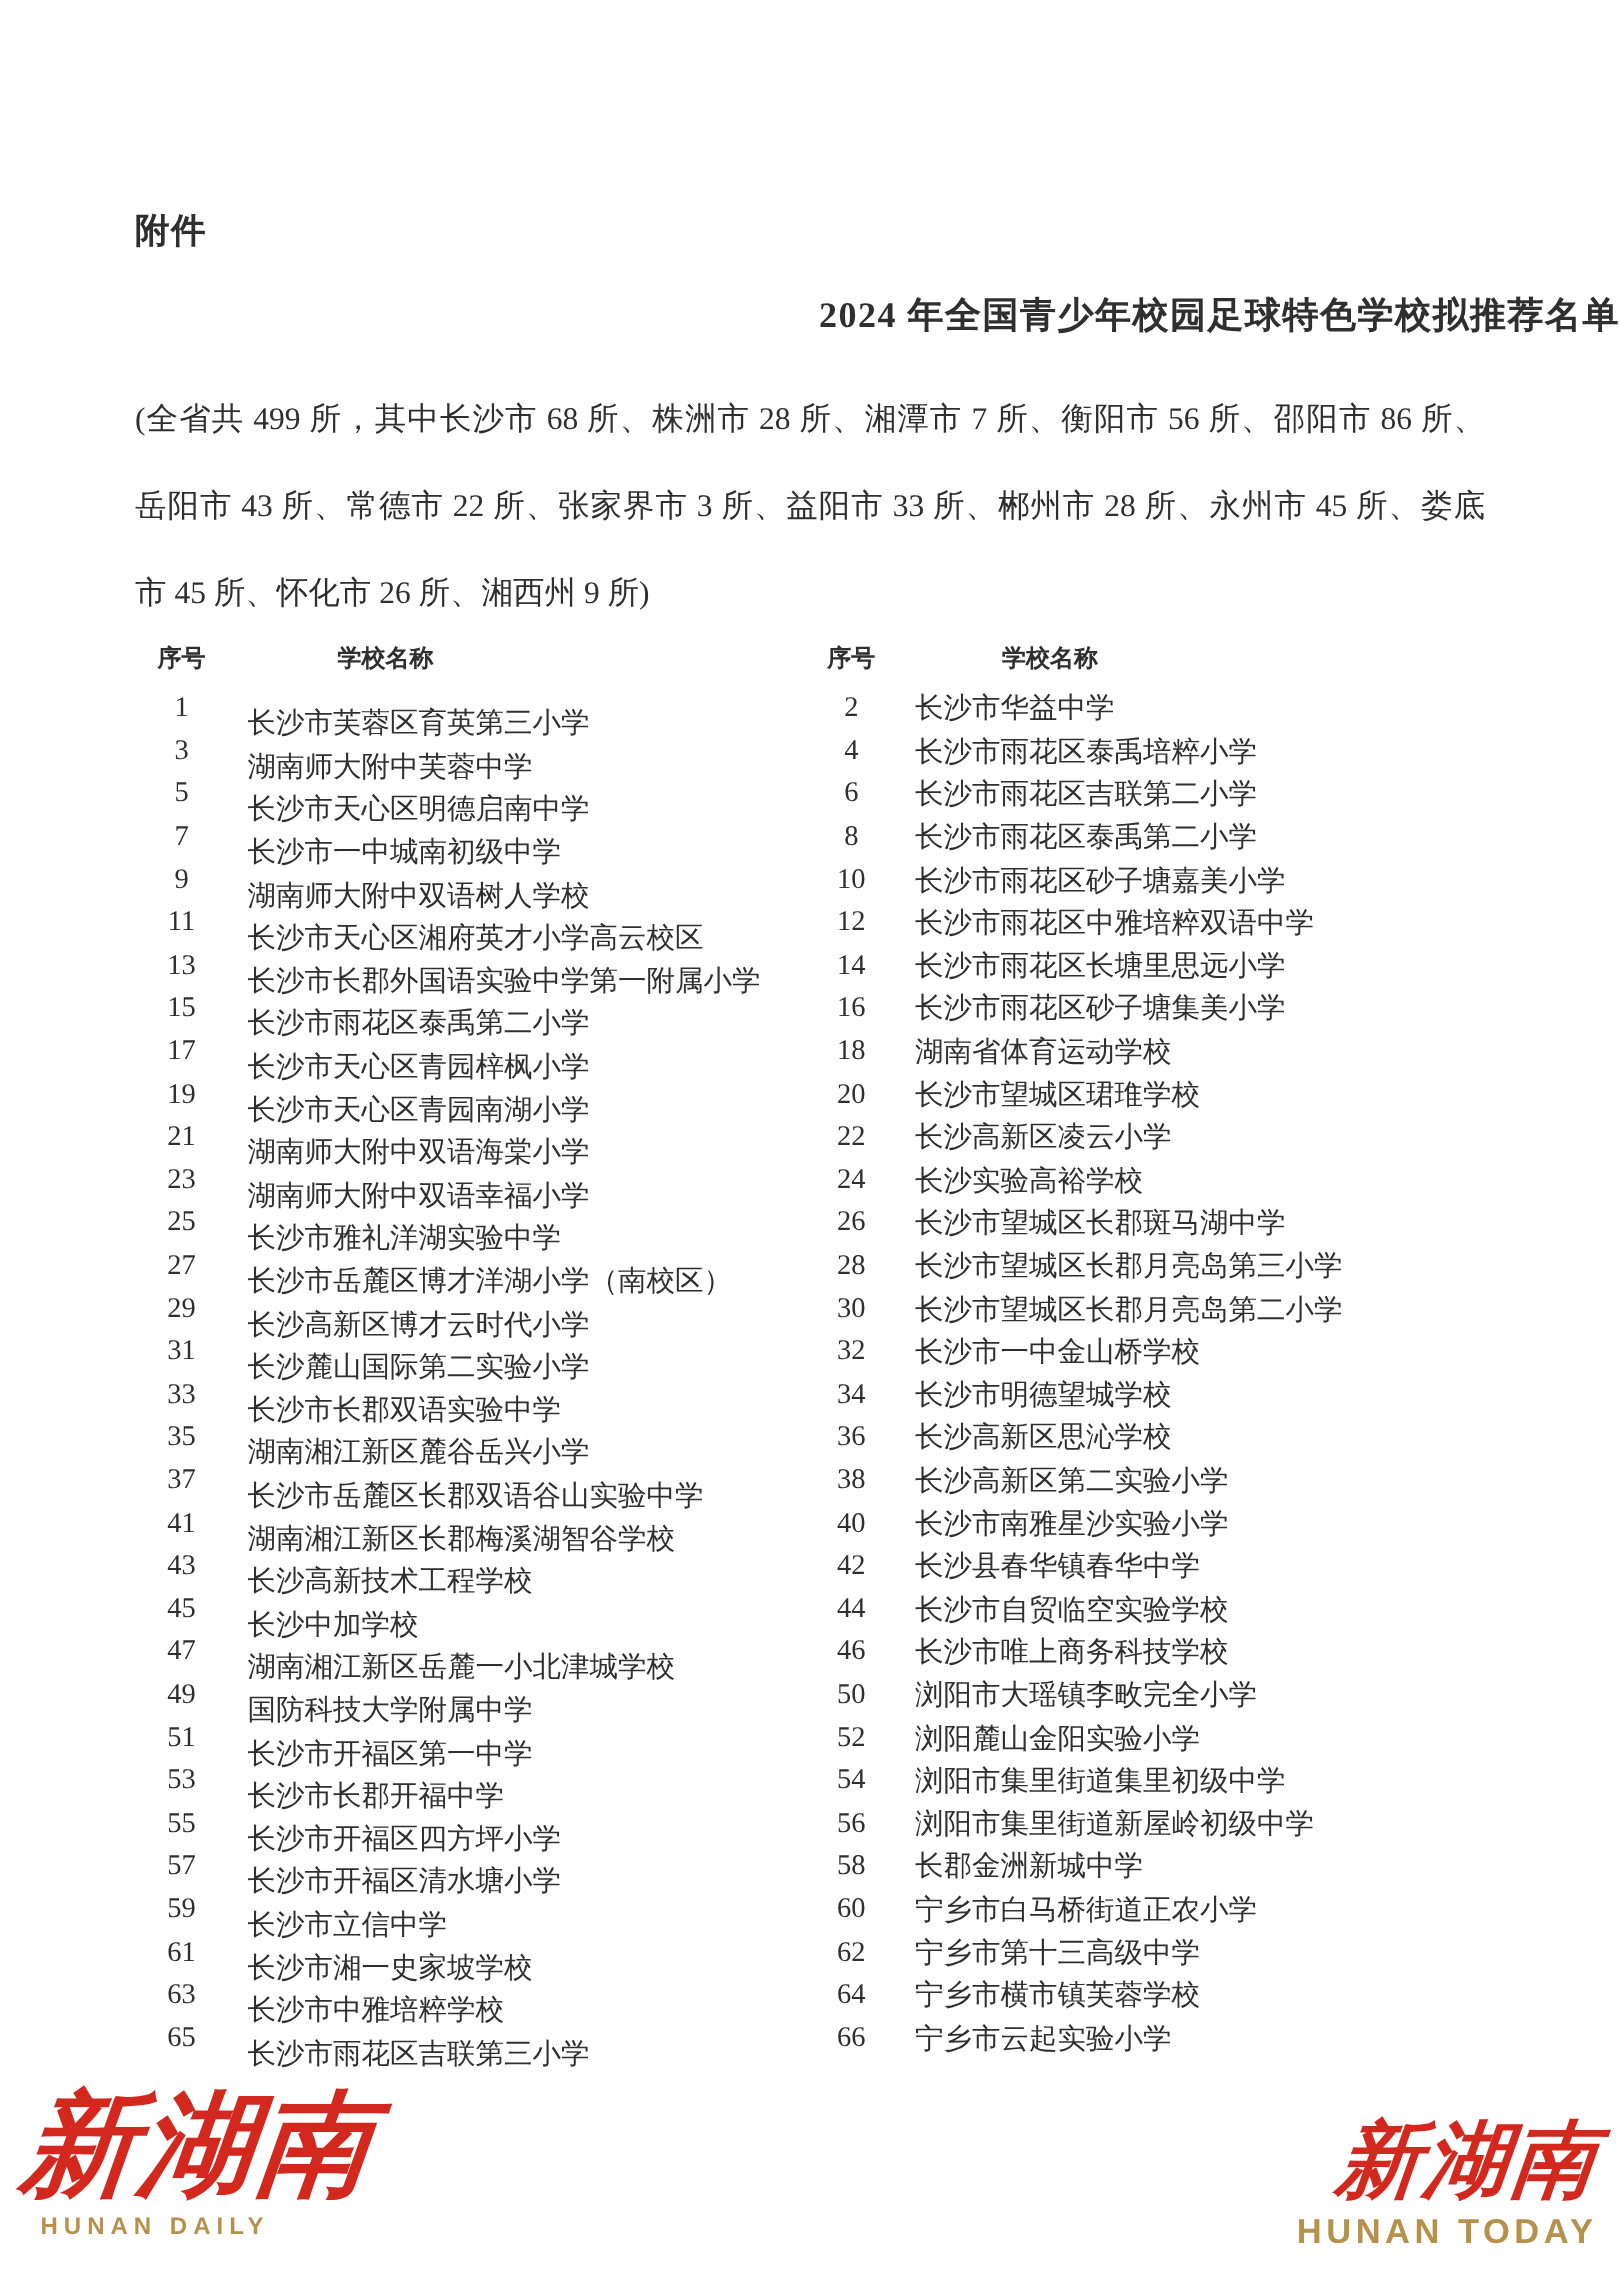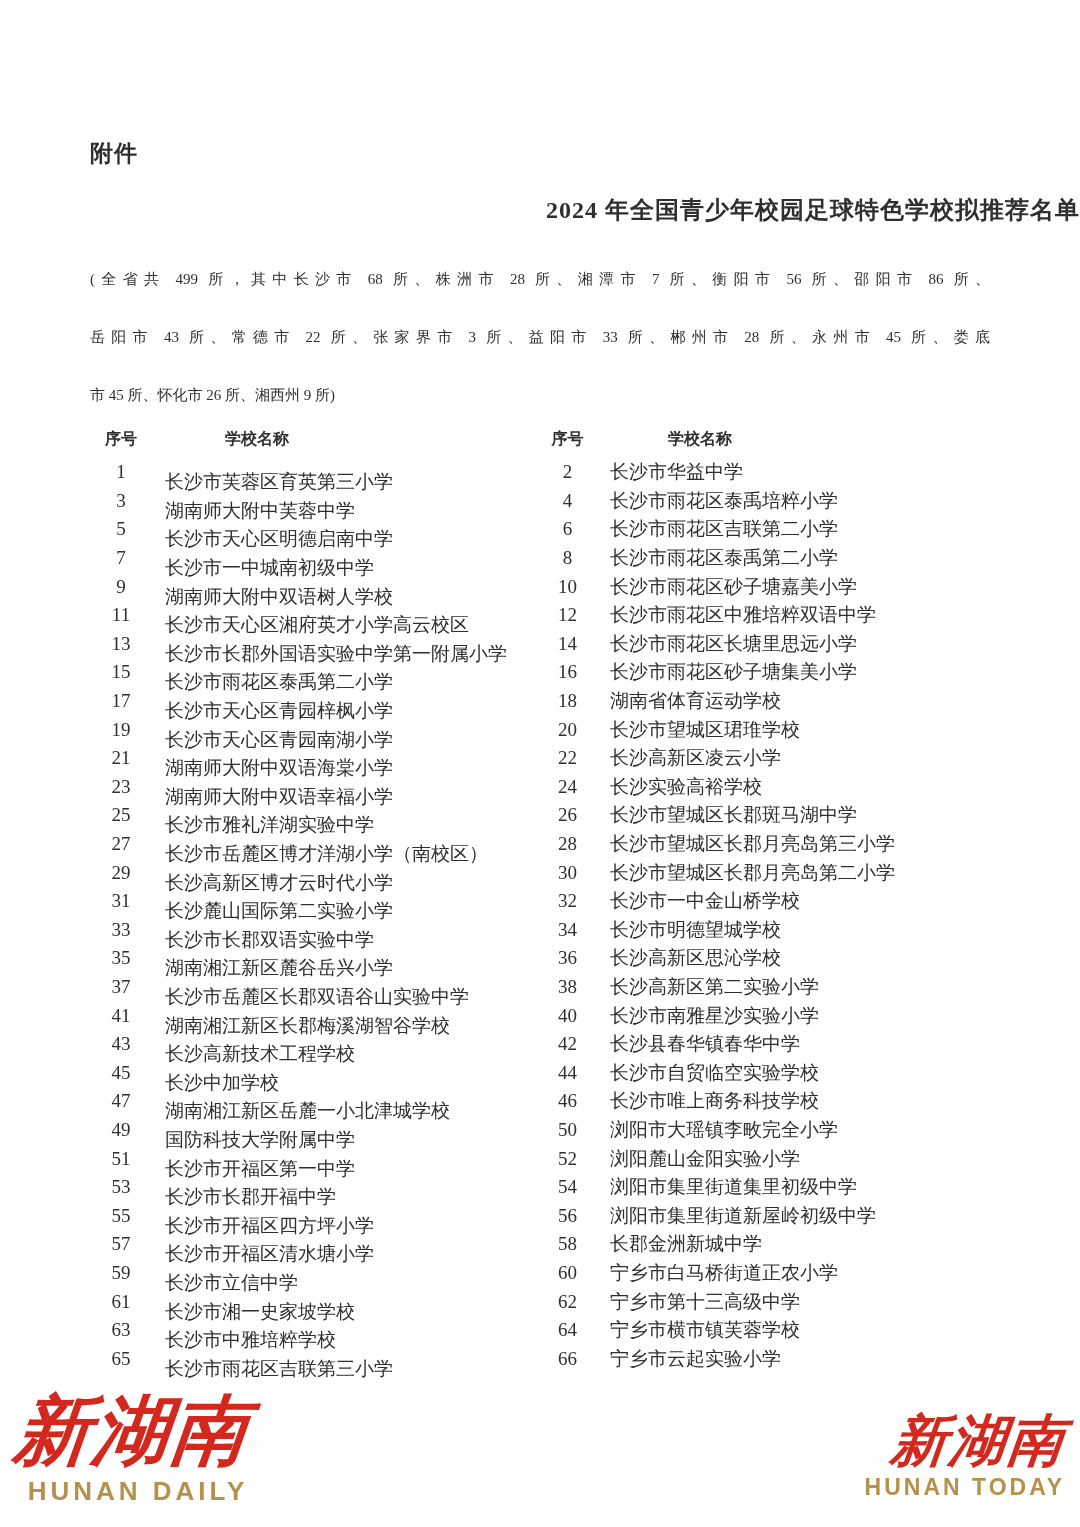--- a/index.html
+++ b/index.html
@@ -29,21 +29,21 @@
     text-align: right;
     font-size: 24px;
     font-weight: bold;
     letter-spacing: 1px;
   }
   .intro {
     position: absolute;
     top: 250px;
     left: 90px;
     width: 900px;
-    font-size: 15px;
+    font-size: 21px;
   }
   .intro-line {
     height: 58px;
     line-height: 58px;
     overflow: hidden;
     white-space: nowrap;
   }
   .intro-line.justify {
     text-align: justify;
     text-align-last: justify;
@@ -97,21 +97,21 @@
     line-height: 1.05;
     white-space: nowrap;
   }
   .logo-left  .logo-cn { font-size: 76px; }
   .logo-right .logo-cn { font-size: 56px; }
   .logo-en {
     font-family: "Liberation Sans", sans-serif;
     font-weight: bold;
     white-space: nowrap;
   }
-  .logo-left  .logo-en { font-size: 26px; letter-spacing: 4px; margin-top: 4px; padding-left: 12px; text-align: center; }
+  .logo-left  .logo-en { font-size: 16px; letter-spacing: 4px; margin-top: 4px; padding-left: 12px; }
   .logo-right .logo-en { font-size: 23px; letter-spacing: 3px; margin-top: 3px; }
 </style>
 </head>
 <body>
 
 <div class="page">
 
   <div class="attachment">附件</div>
 
   <h1 class="title">2024 年全国青少年校园足球特色学校拟推荐名单</h1>

